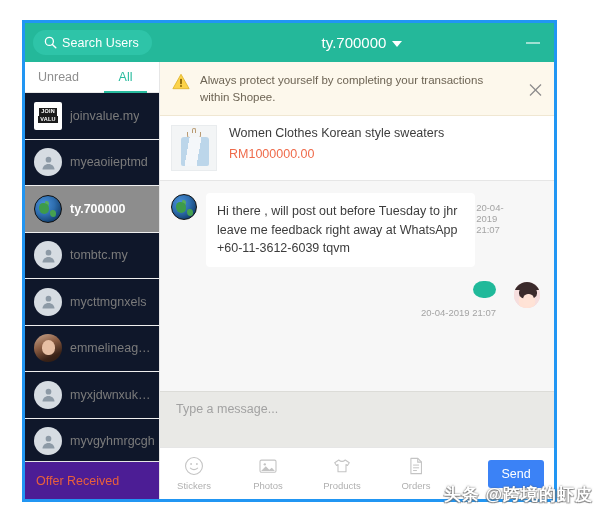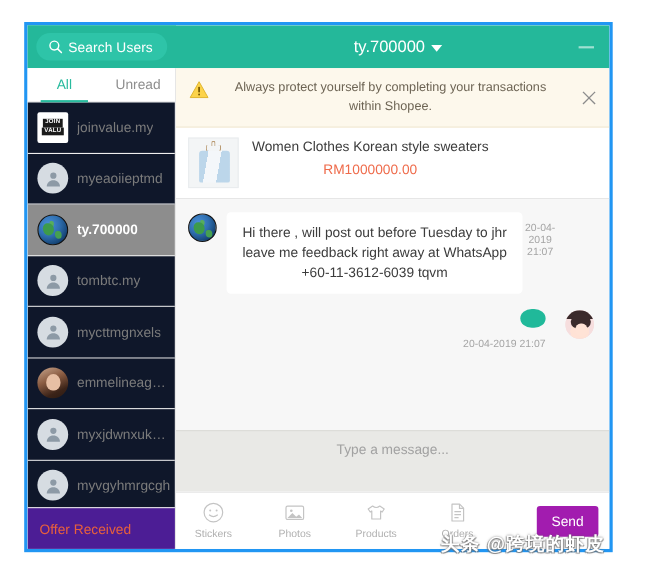--- a/index.html
+++ b/index.html
@@ -3,21 +3,21 @@
 <meta charset="utf-8">
 <style>
   * { box-sizing: border-box; }
   html, body {
     margin: 0; padding: 0;
     width: 599px; height: 513px;
     background: #ffffff;
     font-family: "Liberation Sans", sans-serif;
     overflow: hidden;
   }
-  #root { position: relative; width: 556px; height: 513px; background: #fff; text-align: center; }
+  #root { position: relative; width: 599px; height: 513px; background: #fff; }
 
   
   .chat-window {
     position: absolute;
     left: 22px; top: 20px;
     width: 535px; height: 482px;
     border: 3px solid #2196f3;
     background: #ffffff;
     display: flex;
     flex-direction: column;
@@ -379,21 +379,21 @@
     width: 40px;
   }
   .tool-label { font-size: 9.5px; color: #b0b0b0; }
   .tool svg { display: block; }
   .send-btn {
     position: absolute;
     right: 10px;
     top: 50%;
     transform: translateY(-50%);
     width: 56px; height: 28px;
-    background: #a21caf;
+    background: #3b82f6;
     border-radius: 3px;
     color: #ffffff;
     font-size: 12.5px;
     display: flex;
     align-items: center;
     justify-content: center;
     cursor: pointer;
   }
 
   
@@ -439,25 +439,25 @@
         </div>
         <div class="minimize-btn"></div>
       </div>
     </div>
 
     <div class="body-split">
 
       <div class="sidebar">
 
         <div class="tabs">
+          <div class="tab">
+            <span>Unread</span>
+          </div>
           <div class="tab active">
             <span>All</span>
-          </div>
-          <div class="tab">
-            <span>Unread</span>
           </div>
         </div>
 
         <div class="conv-list">
 
           <div class="conv">
             <div class="avatar brand">
               <div class="brand-box">JOIN</div>
               <div class="brand-box">VALU</div>
             </div>

